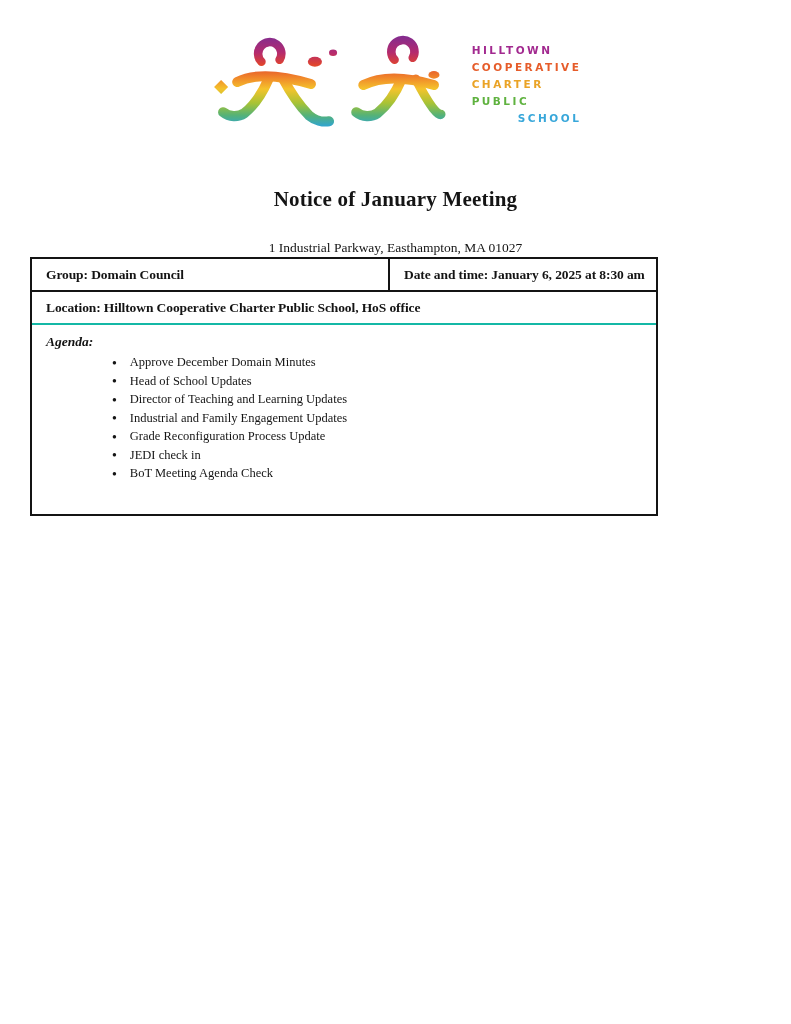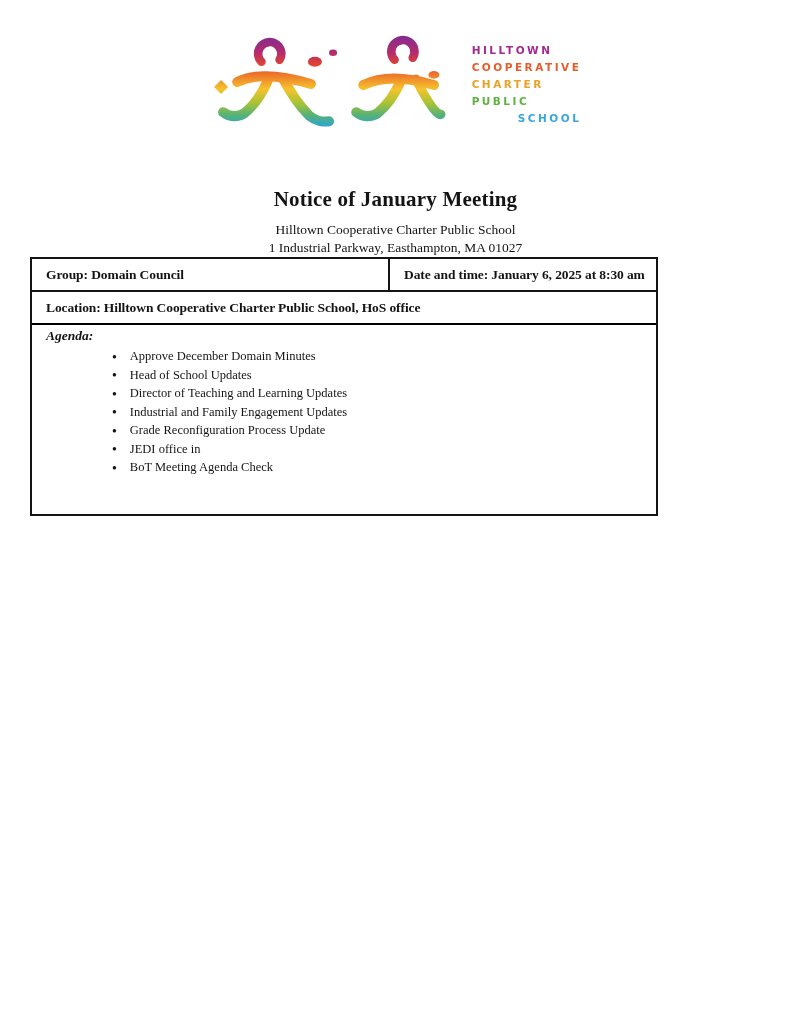--- a/index.html
+++ b/index.html
@@ -87,24 +87,24 @@
     box-sizing: border-box;
     font-weight: 700;
     font-size: 13.5px;
     letter-spacing: -0.1px;
     white-space: nowrap;
   }
   .cell-group { width: 358px; border-right: 2px solid #141414; }
   .cell-date  { flex: 1; }
   .t-row2 {
     height: 33px;
-    border-bottom: 2px solid #000000;
+    border-bottom: 2px solid #14b8a6;
   }
   .t-row3 {
-    padding: 3px 14px 0 14px;
+    padding: 9px 14px 0 14px;
     box-sizing: border-box;
   }
   .agenda-heading {
     font-style: italic;
     font-weight: 700;
     font-size: 13.5px;
   }
   .agenda-list {
     list-style: none;
     margin: 4px 0 0 66px;
@@ -166,21 +166,20 @@
     <div class="logo-text">
       <span class="logo-line" style="color: rgb(162, 41, 143);">HILLTOWN</span>
       <span class="logo-line" style="color: rgb(230, 92, 42);">COOPERATIVE</span>
       <span class="logo-line" style="color: rgb(234, 163, 38);">CHARTER</span>
       <span class="logo-line" style="color: rgb(95, 178, 63);">PUBLIC</span>
       <span class="logo-line" style="color: rgb(56, 167, 218); text-align: right;">SCHOOL</span>
     </div>
   </div>
 
   <div class="title">Notice of January Meeting</div>
-  <div class="subline org-line">Hilltown Cooperative Charter Public School</div>
   <div class="subline addr-line">1 Industrial Parkway, Easthampton, MA 01027</div>
 
   <div class="meeting-table">
     <div class="t-row1">
       <div class="cell cell-group">Group: Domain Council</div>
       <div class="cell cell-date">Date and time: January 6, 2025 at 8:30 am</div>
     </div>
     <div class="t-row2 cell">Location: Hilltown Cooperative Charter Public School, HoS office</div>
     <div class="t-row3">
       <div class="agenda-heading">Agenda:</div>
@@ -200,21 +199,21 @@
         <li class="agenda-item">
           <span class="bullet">●</span>
           <span>Industrial and Family Engagement Updates</span>
         </li>
         <li class="agenda-item">
           <span class="bullet">●</span>
           <span>Grade Reconfiguration Process Update</span>
         </li>
         <li class="agenda-item">
           <span class="bullet">●</span>
-          <span>JEDI office in</span>
+          <span>JEDI check in</span>
         </li>
         <li class="agenda-item">
           <span class="bullet">●</span>
           <span>BoT Meeting Agenda Check</span>
         </li>
       </ul>
     </div>
   </div>
 
 </div>

